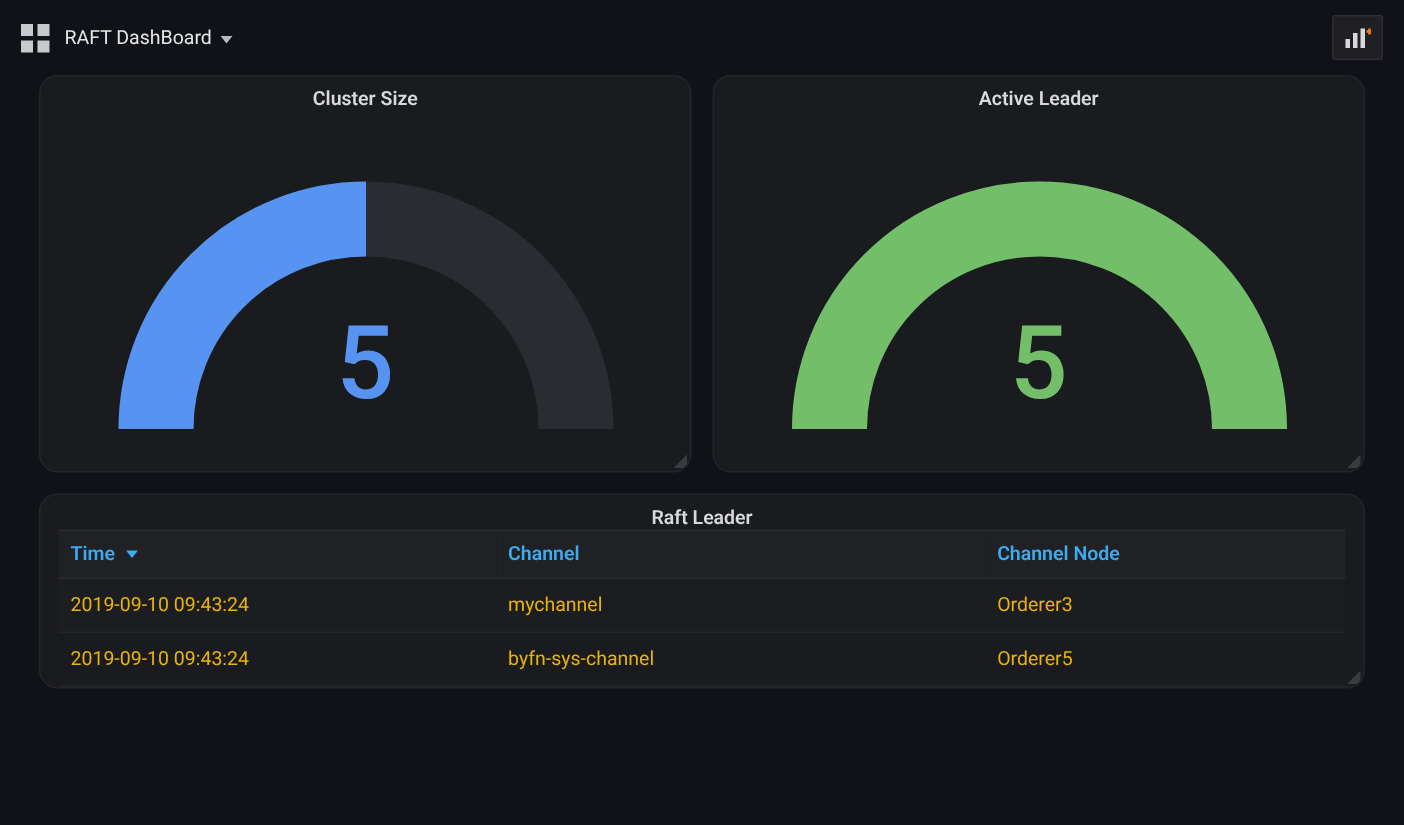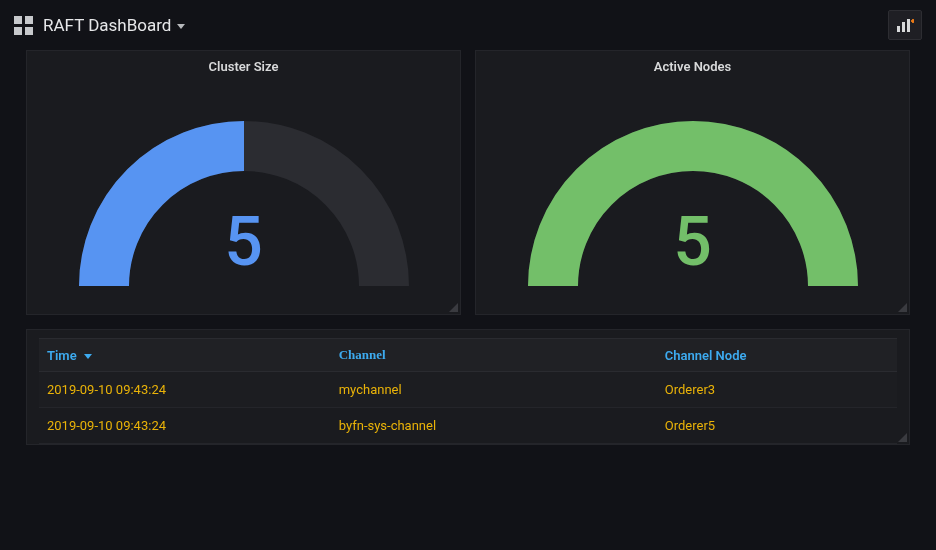--- a/index.html
+++ b/index.html
@@ -30,21 +30,21 @@
     grid-template-columns: 8px 8px;
     grid-template-rows: 8px 8px;
     gap: 3px;
   }
   .dash-icon span {
     background: #c7c9cc;
     width: 8px;
     height: 8px;
   }
   .dash-title {
-    font-size: 17px;
+    font-size: 13px;
     color: #e6e7e9;
     font-weight: 400;
     display: flex;
     align-items: center;
     gap: 6px;
     cursor: pointer;
   }
   .caret {
     width: 0; height: 0;
     border-left: 4px solid transparent;
@@ -75,21 +75,21 @@
     flex-direction: column;
     gap: 14px;
   }
   .panel-row {
     display: flex;
     gap: 14px;
   }
   .panel {
     background: #1a1b1f;
     border: 1px solid #24252a;
-    border-radius: 0;
+    border-radius: 12px;
     position: relative;
     overflow: hidden;
   }
   .gauge-panel {
     flex: 1;
     height: 265px;
     padding-top: 8px;
   }
   .panel-title {
     text-align: center;
@@ -164,21 +164,21 @@
   }
   tbody tr:nth-child(even) {
     background: #1a1b1f;
   }
   tbody td {
     padding: 10px 8px;
     color: #eab308;
     border-bottom: 1px solid #24252a;
   }
   .col1 { width: 34%; }
-  .col2 { width: 38%; font-family: Liberation Serif, serif; }
+  .col2 { width: 38%; }
   .col3 { width: 28%; }
 </style>
 </head>
 <body>
 
 <div class="topbar">
   <div class="topbar-left">
     <div class="dash-icon">
       <span></span>
         <span></span>
@@ -217,35 +217,36 @@
           <path d="M 50 200 A 140 140 0 0 1 330 200" fill="none" stroke="#2b2c31" stroke-width="50"></path>
 
           <path d="M 50 200 A 140 140 0 0 1 190 60" fill="none" stroke="#5794f2" stroke-width="50"></path>
         </svg>
         <div class="gauge-value" style="color:#5794f2">5</div>
       </div>
       <div class="resize-handle"></div>
     </div>
 
     <div class="panel gauge-panel">
-      <div class="panel-title">Active Nodes</div>
+      <div class="panel-title">Active Leader</div>
       <div class="gauge-wrap">
         <svg class="gauge-svg" width="380" height="210" viewBox="0 0 380 210">
           <path d="M 30 200 A 160 160 0 0 1 350 200" fill="none" stroke="#5794f2" stroke-width="3"></path>
           <path d="M 50 200 A 140 140 0 0 1 330 200" fill="none" stroke="#2b2c31" stroke-width="50"></path>
           <path d="M 50 200 A 140 140 0 0 1 330 200" fill="none" stroke="#73bf69" stroke-width="50"></path>
         </svg>
         <div class="gauge-value" style="color:#73bf69">5</div>
       </div>
       <div class="resize-handle"></div>
     </div>
 
   </div>
 
   <div class="panel table-panel">
+    <div class="panel-title">Raft Leader</div>
     <div class="table-wrap">
       <table>
         <thead>
           <tr>
             <th class="col1">
               <span>Time</span>
               <span class="sort-caret"></span>
             </th>
             <th class="col2">
               <span>Channel</span>

